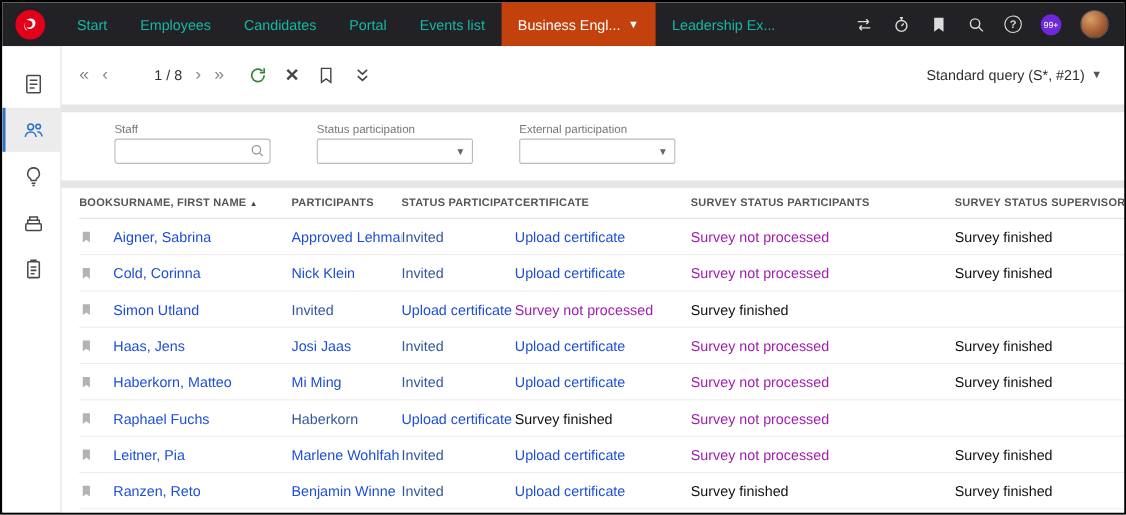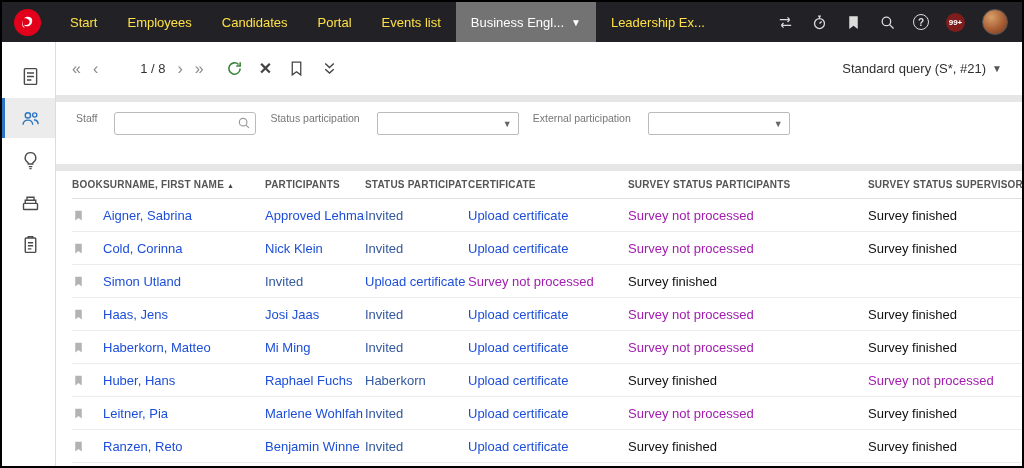--- a/index.html
+++ b/index.html
@@ -11,29 +11,29 @@
 
   
   .topbar {
     height:40px; flex:0 0 40px; background:#222226; display:flex; align-items:stretch;
     color:#d9d9d9; font-size:13px;
   }
   .logo-wrap { display:flex; align-items:center; padding:0 14px 0 12px; }
   .logo { width:27px; height:27px; border-radius:50%; background:#e2001a; display:flex; align-items:center; justify-content:center; }
   .logo svg { width:17px; height:17px; }
   .nav { display:flex; align-items:stretch; }
-  .nav-item { display:flex; align-items:center; padding:0 15px; cursor:pointer; white-space:nowrap; color:#fde047; }
-  .nav-item.active { background:#737373; color:#fff; gap:7px; }
+  .nav-item { display:flex; align-items:center; padding:0 15px; cursor:pointer; white-space:nowrap; color:#14b8a6; }
+  .nav-item.active { background:#c2410c; color:#fff; gap:7px; }
   .nav-caret { font-size:10px; color:#fff; }
   .top-right { margin-left:auto; display:flex; align-items:center; gap:17px; padding-right:14px; }
   .tb-icon { width:17px; height:17px; color:#dcdcdc; display:inline-flex; cursor:pointer; }
   .tb-icon svg { width:100%; height:100%; }
   .help-bubble { width:16px; height:16px; border:1.6px solid #dcdcdc; border-radius:50%; color:#dcdcdc;
     font-size:10px; font-weight:bold; display:flex; align-items:center; justify-content:center; cursor:pointer; }
-  .badge { background:#7f1d1d; color:#fff; font-size:8px; font-weight:bold; min-width:19px; height:19px;
+  .badge { background:#6d28d9; color:#fff; font-size:8px; font-weight:normal; min-width:19px; height:19px;
     border-radius:50%; display:flex; align-items:center; justify-content:center; padding:0 2px; cursor:pointer; }
   .avatar { width:26px; height:26px; border-radius:50%; cursor:pointer;
     background:radial-gradient(circle at 35% 30%, #d8a06a 0%, #a85c33 55%, #6e3a1e 100%);
     border:1px solid #555; }
 
   
   .main { flex:1; display:flex; min-height:0; }
   .sidebar { width:54px; flex:0 0 54px; background:#fff; border-right:1px solid #dcdcdc; padding-top:14px;
     display:flex; flex-direction:column; align-items:stretch; gap:2px; }
   .side-item { height:40px; display:flex; align-items:center; justify-content:center; color:#4a4a4a;
@@ -53,21 +53,21 @@
   .tool-btn { cursor:pointer; display:inline-flex; color:#444; }
   .tool-btn svg { width:17px; height:17px; }
   .tool-btn.refresh { color:#37833b; }
   .tool-x { font-size:16px; color:#444; cursor:pointer; font-weight:bold; }
   .query { margin-left:auto; display:flex; align-items:center; gap:6px; font-size:13px; color:#2f2f2f; cursor:pointer; }
   .query-caret { font-size:10px; color:#555; }
 
   
   .filters { background:#fff; height:62px; flex:0 0 62px; display:flex; gap:14px;
     padding:10px 16px 0 20px; margin-bottom:7px; }
-  .f-group { display:flex; flex-direction:row; gap:17px; }
+  .f-group { display:flex; flex-direction:column; gap:2px;margin-left:28px; }
   .f-label { font-size:10.5px; color:#777; }
   .f-input-wrap { position:relative; }
   .f-input { width:142px; height:23px; border:1px solid #bbb; border-radius:3px; padding:0 22px 0 6px; font-size:12px; }
   .f-search { position:absolute; right:5px; top:4px; width:14px; height:14px; color:#999; }
   .f-select { width:142px; height:23px; border:1px solid #bbb; border-radius:2px; background:#fff;
     display:flex; align-items:center; justify-content:flex-end; padding:0 6px; cursor:pointer; }
   .f-select .sel-caret { font-size:9px; color:#666; }
 
   
   .table-wrap { background:#fff; flex:1; min-height:0; overflow:hidden; padding-left:16px; }
@@ -330,21 +330,20 @@
     <div class="td c-status" data-val="Survey not processed">Survey not processed</div>
     <div class="td c-status" data-val="Survey finished">Survey finished</div>
   </div>
 
   <div class="tgrid trow">
     <div class="td row-book">
       <svg viewBox="0 0 24 24">
                   <path d="M6 3h12v18l-6-4.4L6 21z" fill="currentColor"></path>
                 </svg>
     </div>
-    <div class="td cell-link" data-val="Huber, Hans">Huber, Hans</div>
     <div class="td cell-link" data-val="Raphael Fuchs">Raphael Fuchs</div>
     <div class="td blue" data-val="Approved">Haberkorn</div>
     <div class="td cell-link" data-val="Upload certificate">Upload certificate</div>
     <div class="td c-status" data-val="Survey finished">Survey finished</div>
     <div class="td c-status" data-val="Survey not processed">Survey not processed</div>
   </div>
 
   <div class="tgrid trow">
     <div class="td row-book">
       <svg viewBox="0 0 24 24">

